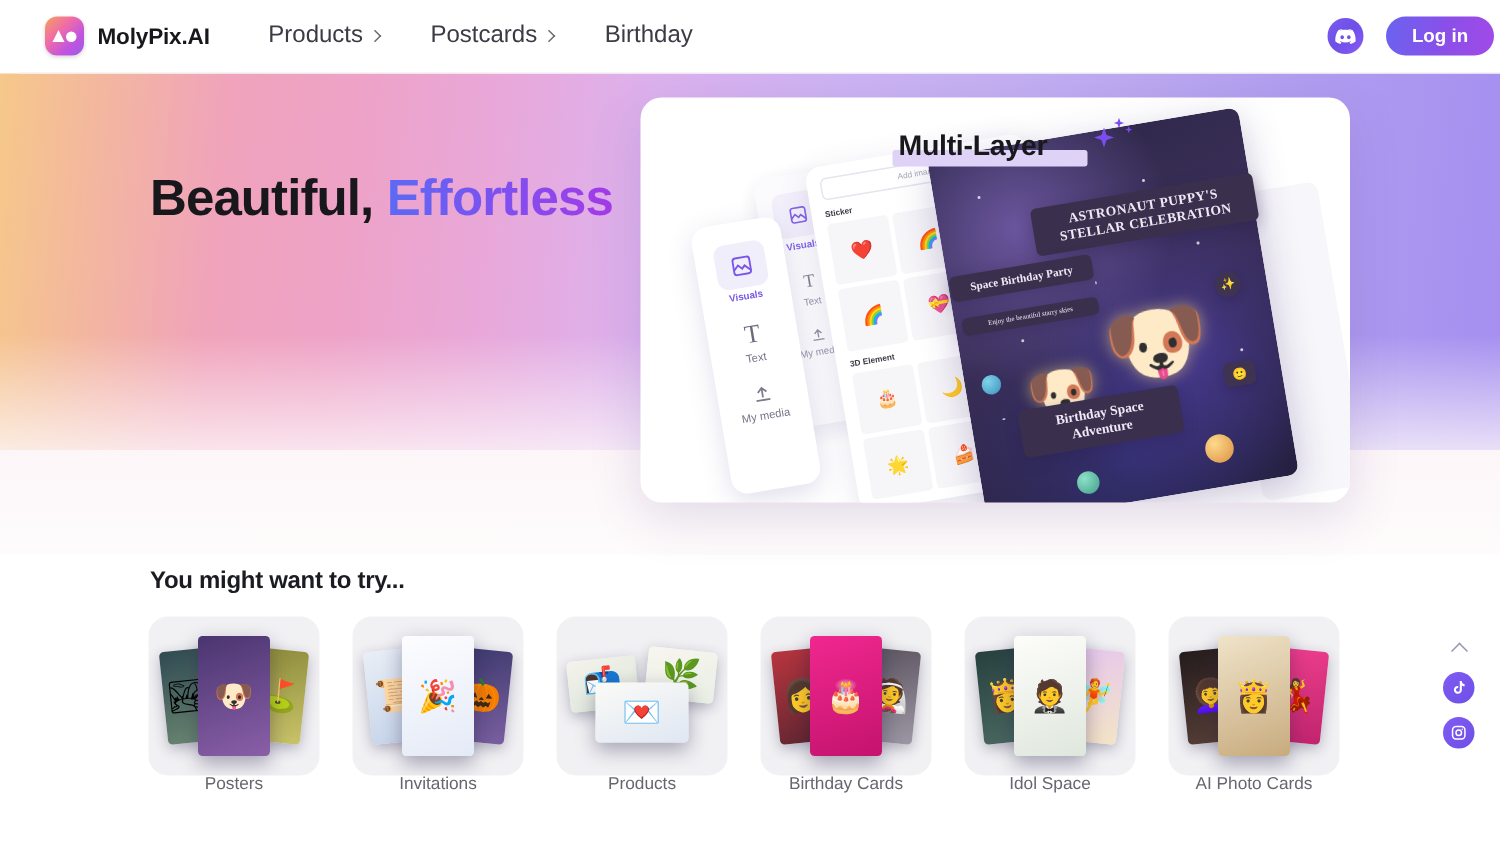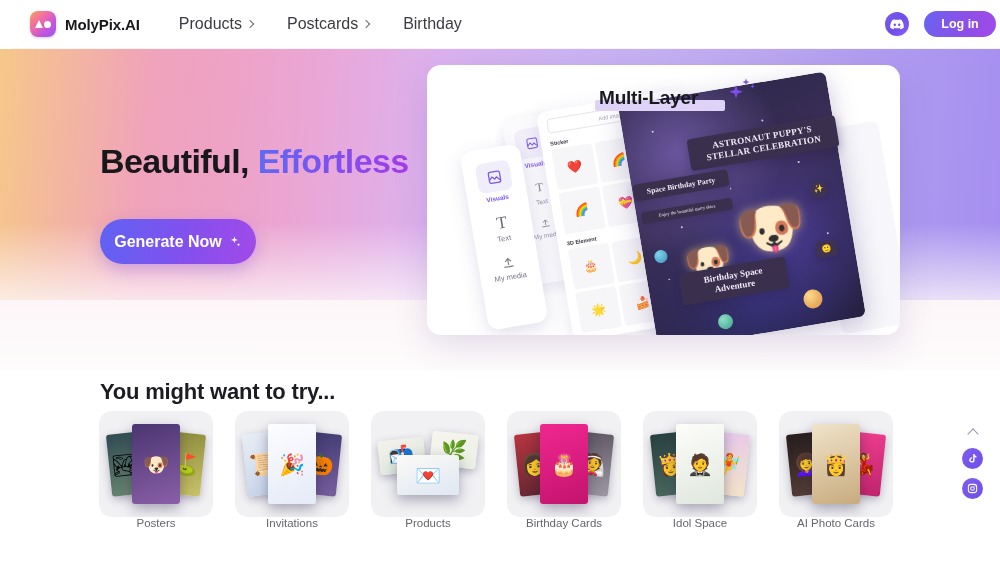--- a/index.html
+++ b/index.html
@@ -100,21 +100,21 @@
         #ae9af0 88%,
         #a58ef0 100%);
   }
   .hero-bg-fade {
     position: absolute; top: 300px; left: 0;
     width: 1000px; height: 70px;
     background: linear-gradient(to bottom,#fdf6f8 0%, #fdf9fa 55%, #fefcfc 100%);
   }
 
   
-  .hero-left { position: absolute; left: 100px; top: 113px; z-index: 10; width: 330px; margin-top: 29px; }
+  .hero-left { position: absolute; left: 100px; top: 113px; z-index: 10; width: 330px; }
   .hero-h1 {
     font-size: 34px; font-weight: 700; line-height: 1.13;
     color: #17171c; letter-spacing: -0.6px;
   }
   .grad-word {
     background: linear-gradient(95deg,#5b6bf5 0%,#7a52f0 45%,#a53ae8 100%);
     -webkit-background-clip: text; background-clip: text;
     -webkit-text-fill-color: transparent; color: transparent;
   }
   .cta-btn {
@@ -279,21 +279,21 @@
   }
   .canvas-right {
     left: 398px; top: 60px; width: 70px; height: 205px;
     background: #f7f6fa; border-radius: 7px;
     transform: rotate(-9.5deg);
   }
 
   
   .try-head {
     position: absolute; left: 100px; top: 379px;
-    font-size: 22px; font-weight: 700; color: #1b1b22;
+    font-size: 16px; font-weight: 700; color: #1b1b22;
     letter-spacing: -0.2px; z-index: 20;
   }
   .cards-row {
     position: absolute; left: 99px; top: 411px;
     width: 816px; display: flex; gap: 22px; z-index: 20;
   }
   .tcard { width: 114px; cursor: pointer; }
   .tcard-box {
     width: 114px; height: 106px; border-radius: 13px;
     background: #f1f1f4; position: relative; overflow: hidden;
@@ -375,27 +375,20 @@
   </div>
 
   <div class="hero-bg"></div>
   <div class="hero-bg-fade"></div>
 
   <div class="hero-left">
     <h1 class="hero-h1">
       <span>Beautiful,</span>
       <span class="grad-word">Effortless</span><br>
     </h1>
-    <button class="cta-btn">
-      <span>Generate Now</span>
-      <svg width="14" height="14" viewBox="0 0 24 24" fill="#fff" aria-hidden="true">
-        <path d="M11 2.5 12.4 7 17 8.4 12.4 9.8 11 14.3 9.6 9.8 5 8.4 9.6 7z"></path>
-        <path d="M18 13.5l.8 2.4 2.4.8-2.4.8-.8 2.4-.8-2.4-2.4-.8 2.4-.8z"></path>
-      </svg>
-    </button>
   </div>
 
   <div class="hero-card">
     <div class="stage">
 
       <div class="tilt rail-b">
         <div class="rail-item">
           <div class="rail-ico-box">
             <svg width="13" height="13" viewBox="0 0 24 24" fill="none" stroke="#7a56e8" stroke-width="2">
               <rect x="3" y="3" width="18" height="18" rx="3"></rect>

